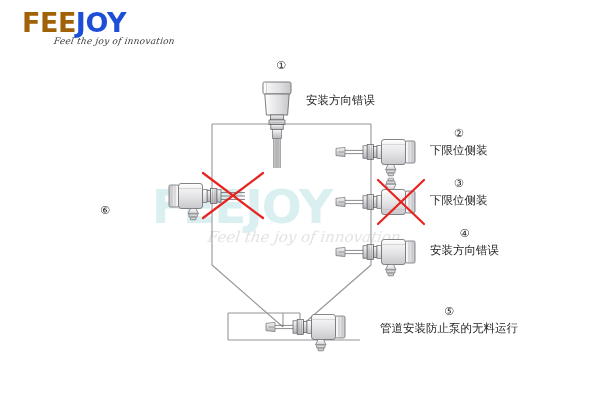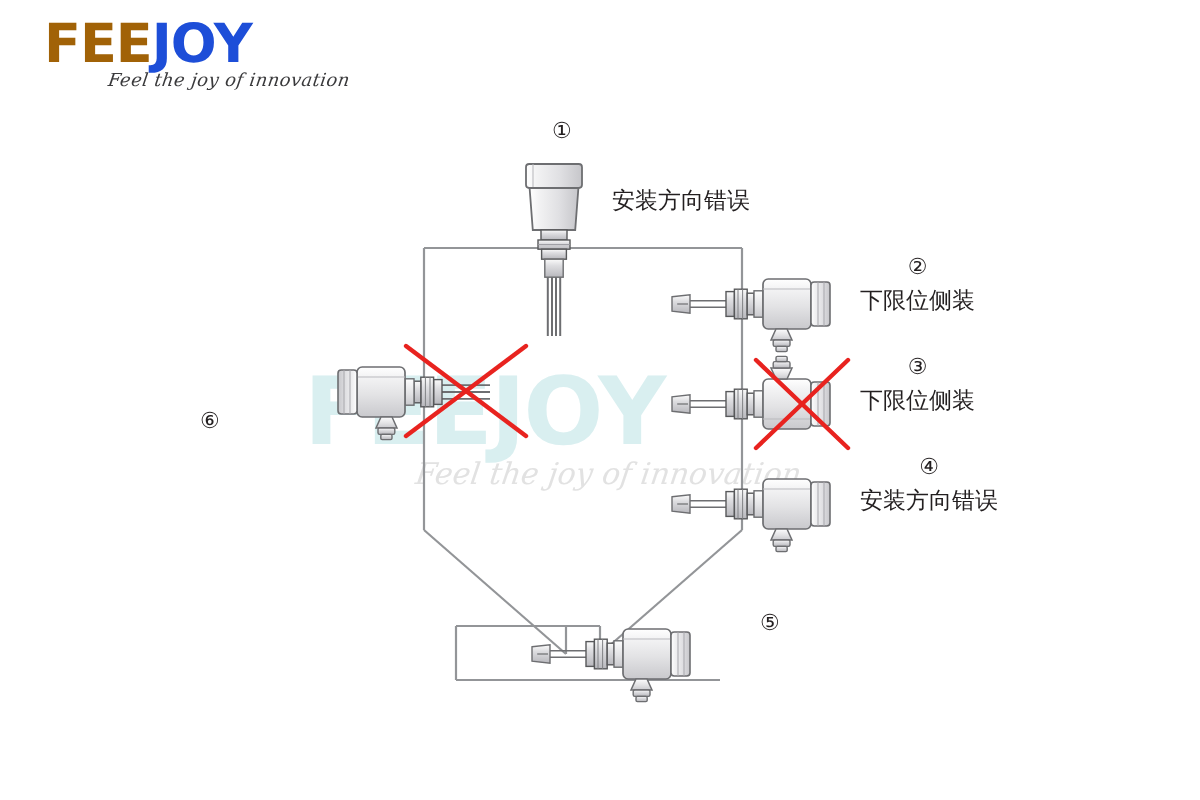--- a/index.html
+++ b/index.html
@@ -307,17 +307,18 @@
   <span class="txt">下限位侧装</span>
 </div>
 
 <div class="callout" id="callout-4">
   <span class="num">④</span>
   <span class="txt">安装方向错误</span>
 </div>
 
 <div class="callout" id="callout-5">
   <span class="num">⑤</span>
+  <span class="txt">管道安装防止泵的无料运行</span>
 </div>
 
 <div class="callout" id="callout-6">
   <span class="num">⑥</span>
 </div>
 
 </body></html>

